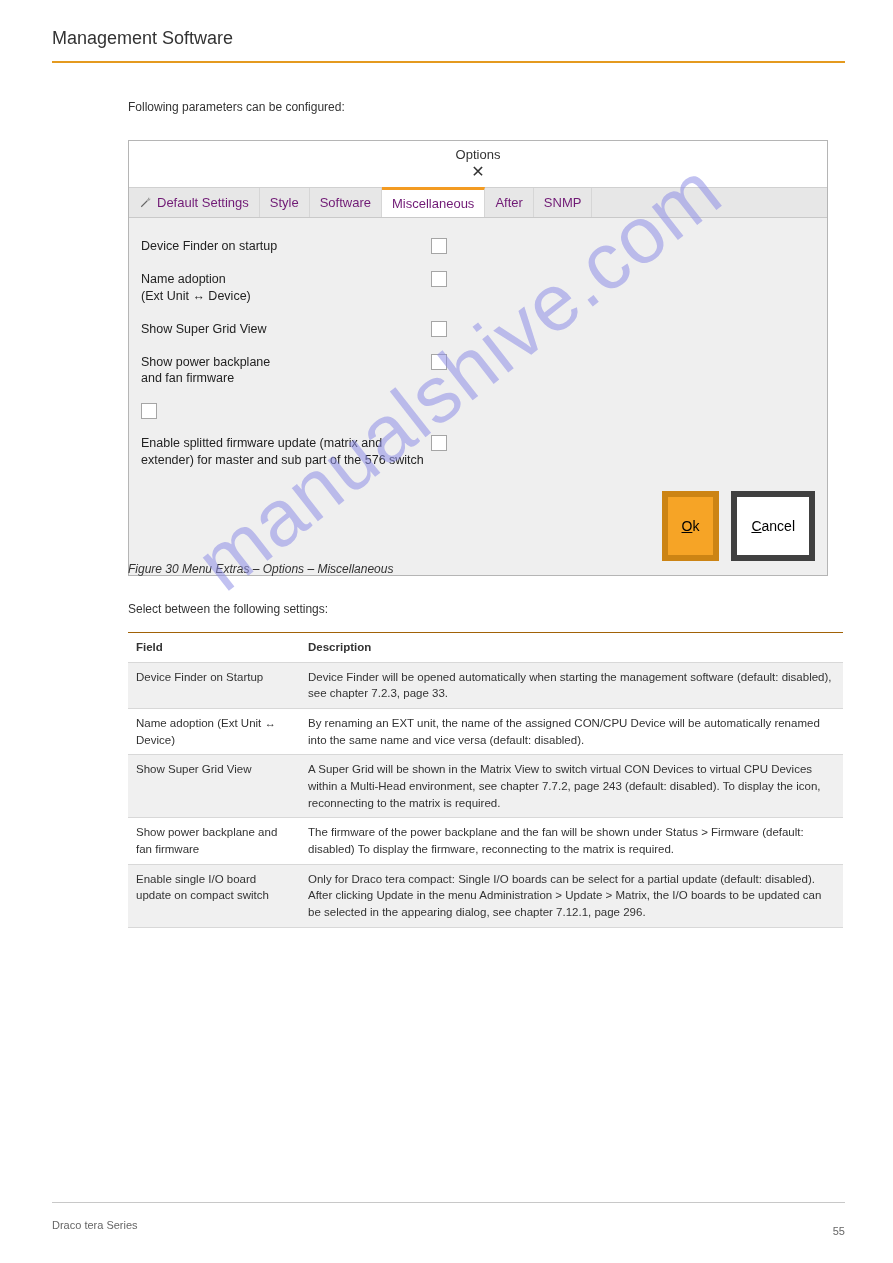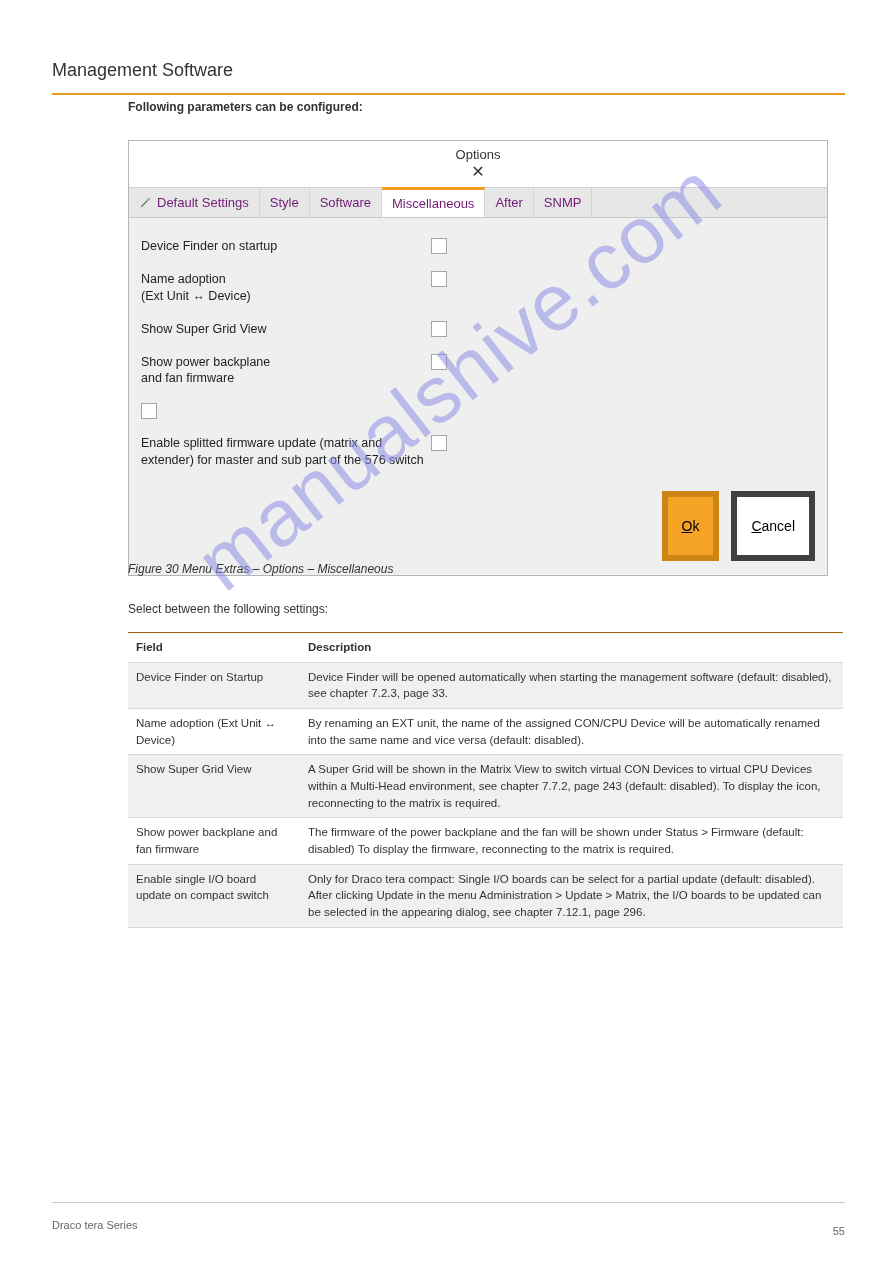--- a/index.html
+++ b/index.html
@@ -2,24 +2,24 @@
 <html><head>
 <meta charset="utf-8">
 <style>
   * { box-sizing: border-box; margin: 0; padding: 0; }
   html, body { width: 893px; font-family: Arial, Helvetica, sans-serif; color: #333; }
   body { background: #fff; position: relative; }
 
   .page { width: 893px; min-height: 1263px; padding: 0; position: relative; }
 
   .header-bar { position: absolute; top: 28px; left: 52px; right: 48px; }
-  .header-title { font-size: 18px; color: #333; margin-top: 32px; }
+  .header-title { font-size: 18px; color: #333; }
   .orange-rule { height: 2px; background: #e49a1f; margin-top: 12px; }
 
-  .intro { position: absolute; top: 100px; left: 128px; right: 50px; font-size: 12px; color: #333; font-weight: bold; }
+  .intro { position: absolute; top: 100px; left: 128px; right: 50px; font-size: 12px; color: #333; }
 
   .screenshot { position: absolute; top: 140px; left: 128px; width: 700px; border: 1px solid #b5b5b5; background: #fff; }
   .scr-titlebar { display: flex; align-items: center; justify-content: space-between; padding: 6px 10px; font-size: 13px; border-bottom: 1px solid #d0d0d0; flex-direction: column; }
   .scr-close { font-size: 16px; cursor: pointer; padding: 0 4px; }
   .scr-tabs { display: flex; background: #e7e7e7; border-bottom: 1px solid #c9c9c9; font-size: 13px; }
   .scr-tab { padding: 6px 10px; border-right: 1px solid #d6d6d6; color: #701a75; cursor: pointer; display: flex; align-items: center; gap: 6px; }
   .scr-tab.active { background: #fff; border-top: 3px solid #f39b22; margin-top: -1px; }
   .wand-icon { width: 12px; height: 12px; display: inline-block; }
   .scr-body { background: #efefef; padding: 20px 12px 14px 12px; }
   .scr-row { display: flex; align-items: flex-start; margin-bottom: 16px; }

